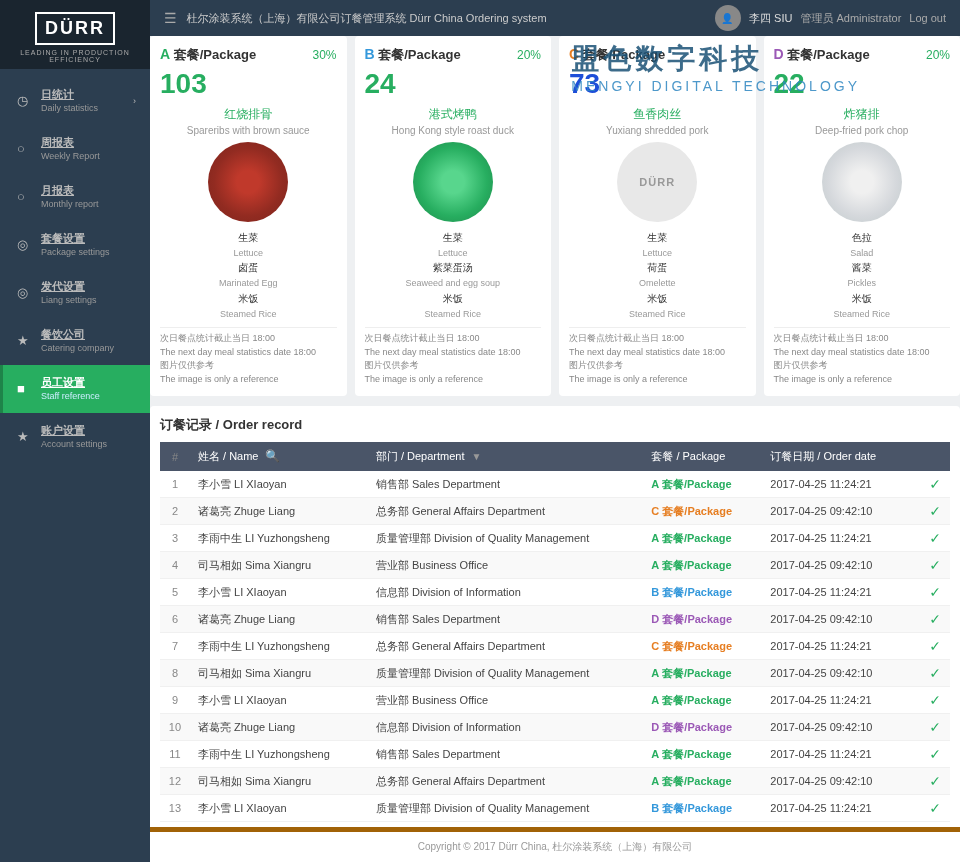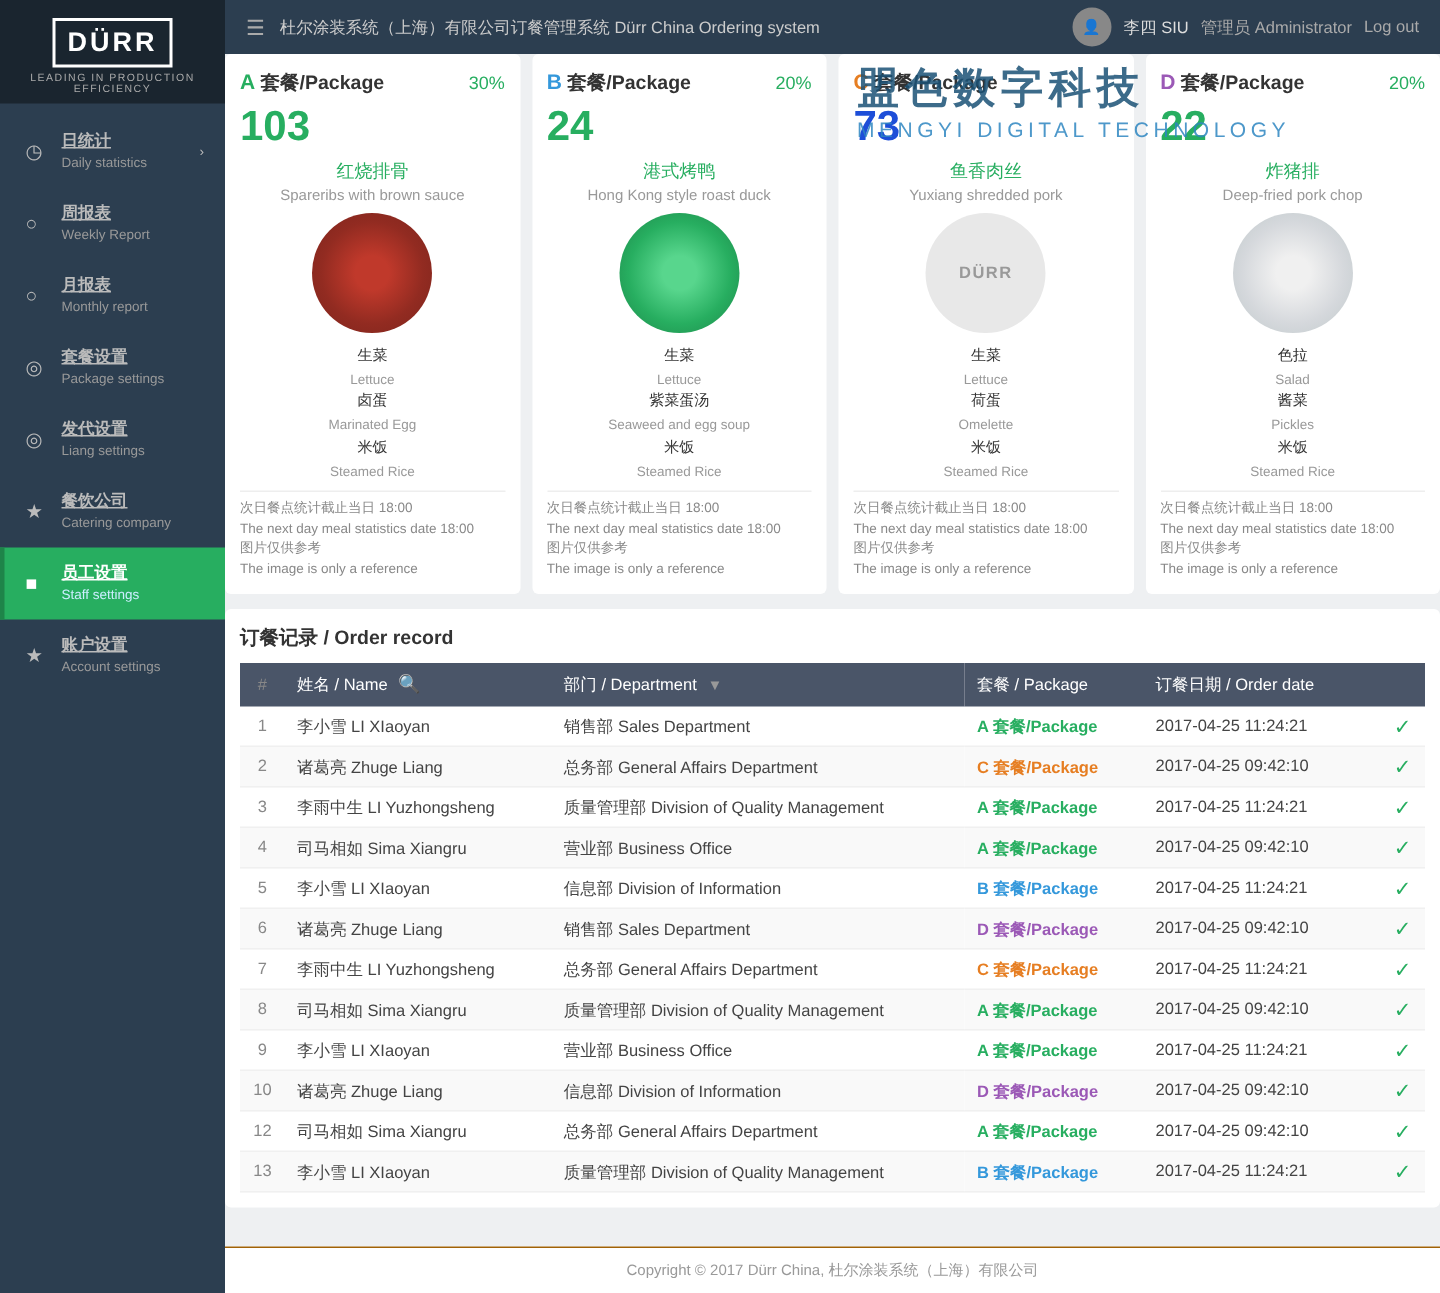--- a/index.html
+++ b/index.html
@@ -161,21 +161,21 @@
     .pkg-c { color: #e67e22; font-weight: bold; }
     .pkg-d { color: #9b59b6; font-weight: bold; }
 
     
     .footer {
       background: #fff;
       text-align: center;
       padding: 8px;
       font-size: 10px;
       color: #999;
-      border-top: 1px solid #a16207;
+      border-top: 5px solid #a16207;
     }
 
     
     .watermark {
       position: fixed;
       top: 40px;
       right: 100px;
       pointer-events: none;
       z-index: 100;
       opacity: 0.85;
@@ -265,21 +265,21 @@
     <div class="nav-item-text">
       <div class="nav-label-cn">餐饮公司</div>
       <div class="nav-label-en">Catering company</div>
     </div>
 
   </div>
       <div class="nav-item active">
     <span class="nav-icon">■</span>
     <div class="nav-item-text">
       <div class="nav-label-cn">员工设置</div>
-      <div class="nav-label-en">Staff settings</div>
+      <div class="nav-label-en">Staff reference</div>
     </div>
 
   </div>
       <div class="nav-item">
     <span class="nav-icon">★</span>
     <div class="nav-item-text">
       <div class="nav-label-cn">账户设置</div>
       <div class="nav-label-en">Account settings</div>
     </div>
 
@@ -519,20 +519,30 @@
     <td class="col-num">10</td>
     <td class="col-name">诸葛亮 Zhuge Liang</td>
     <td class="col-dept">信息部 Division of Information</td>
     <td class="col-pkg">
       <span class="pkg-d">D 套餐/Package</span>
     </td>
     <td class="col-date">2017-04-25 09:42:10</td>
     <td class="col-action"><span class="check-icon">✓</span></td>
   </tr>
             <tr>
+    <td class="col-num">11</td>
+    <td class="col-name">李雨中生 LI Yuzhongsheng</td>
+    <td class="col-dept">销售部 Sales Department</td>
+    <td class="col-pkg">
+      <span class="pkg-a">A 套餐/Package</span>
+    </td>
+    <td class="col-date">2017-04-25 11:24:21</td>
+    <td class="col-action"><span class="check-icon">✓</span></td>
+  </tr>
+            <tr>
     <td class="col-num">12</td>
     <td class="col-name">司马相如 Sima Xiangru</td>
     <td class="col-dept">总务部 General Affairs Department</td>
     <td class="col-pkg">
       <span class="pkg-a">A 套餐/Package</span>
     </td>
     <td class="col-date">2017-04-25 09:42:10</td>
     <td class="col-action"><span class="check-icon">✓</span></td>
   </tr>
             <tr>

